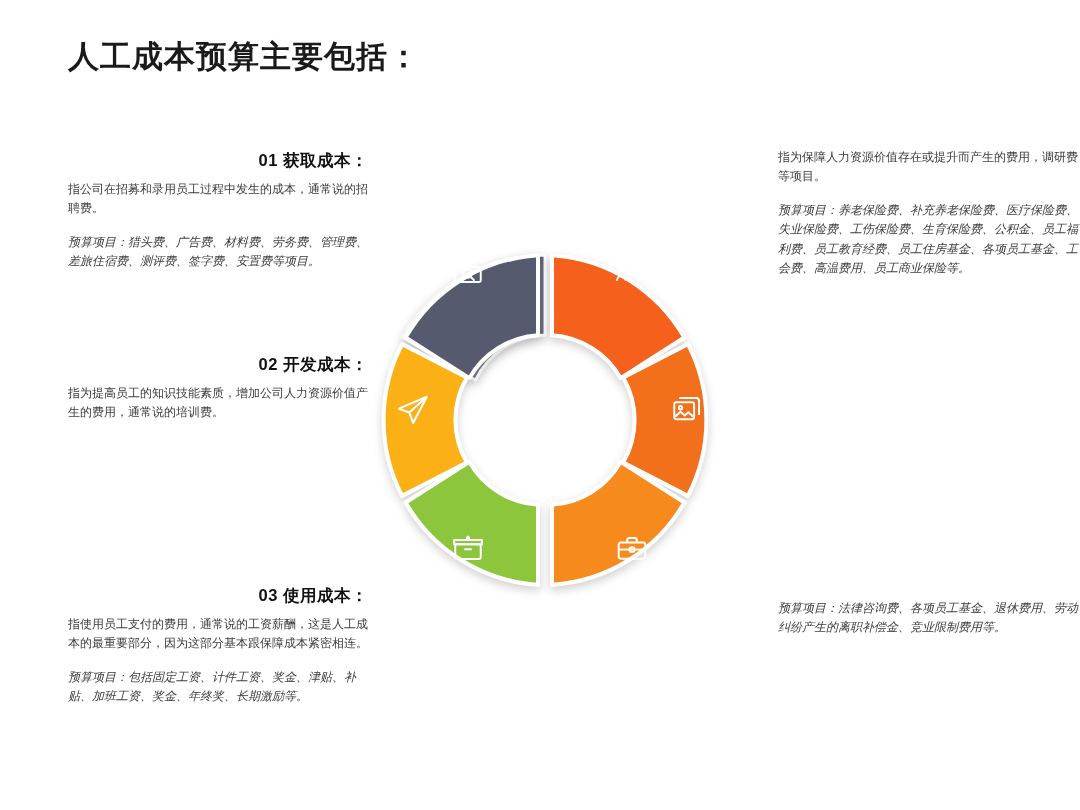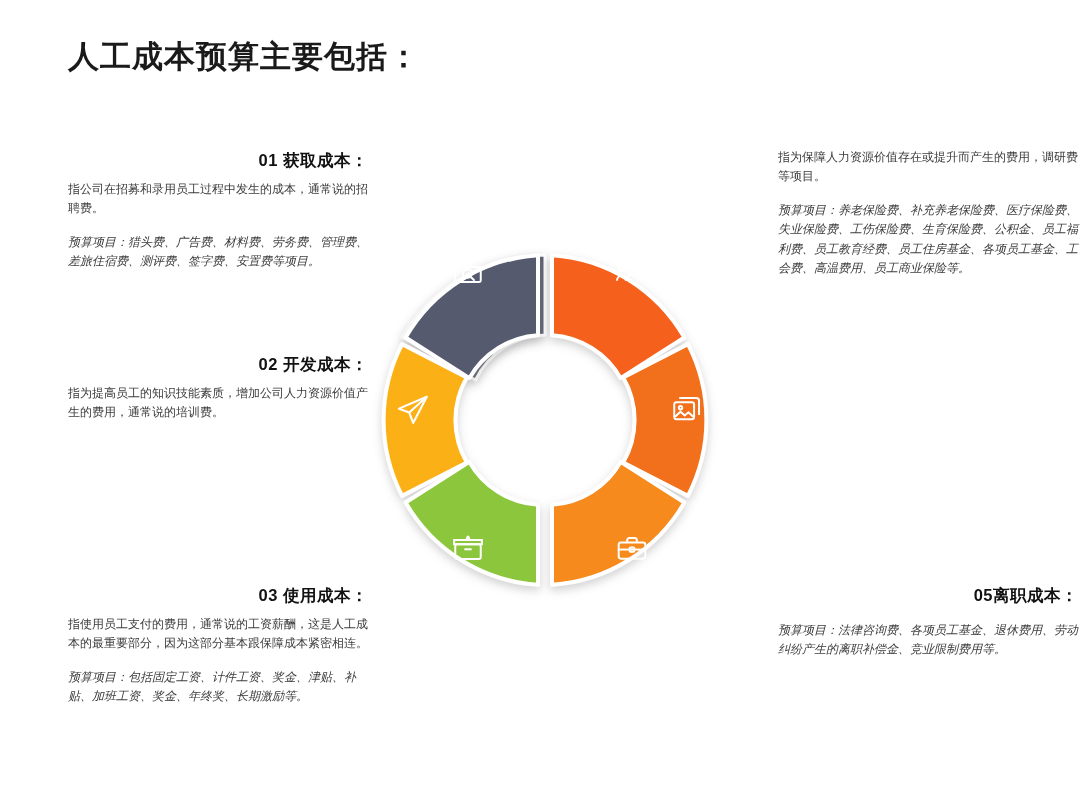--- a/index.html
+++ b/index.html
@@ -116,21 +116,20 @@
     <p class="first">指使用员工支付的费用，通常说的工资薪酬，这是人工成本的最重要部分，因为这部分基本跟保障成本紧密相连。</p>
     <p class="second">预算项目：包括固定工资、计件工资、奖金、津贴、补贴、加班工资、奖金、年终奖、长期激励等。</p>
   </div>
 
   <div class="block right" id="block-04">
     <p class="first">指为保障人力资源价值存在或提升而产生的费用，调研费等项目。</p>
     <p class="second">预算项目：养老保险费、补充养老保险费、医疗保险费、失业保险费、工伤保险费、生育保险费、公积金、员工福利费、员工教育经费、员工住房基金、各项员工基金、工会费、高温费用、员工商业保险等。</p>
   </div>
 
   <div class="block right" id="block-05">
-    <h3>05离职成本：</h3>
     <p class="second">预算项目：法律咨询费、各项员工基金、退休费用、劳动纠纷产生的离职补偿金、竞业限制费用等。</p>
   </div>
 
   <div class="diagram">
     <svg width="380" height="460" viewBox="0 0 380 460">
       <defs>
         <filter id="softshadow" x="-30%" y="-30%" width="160%" height="160%">
           <feDropShadow dx="0" dy="4" stdDeviation="5" flood-color="#9a9a9a" flood-opacity="0.45"></feDropShadow>
         </filter>
       </defs>

